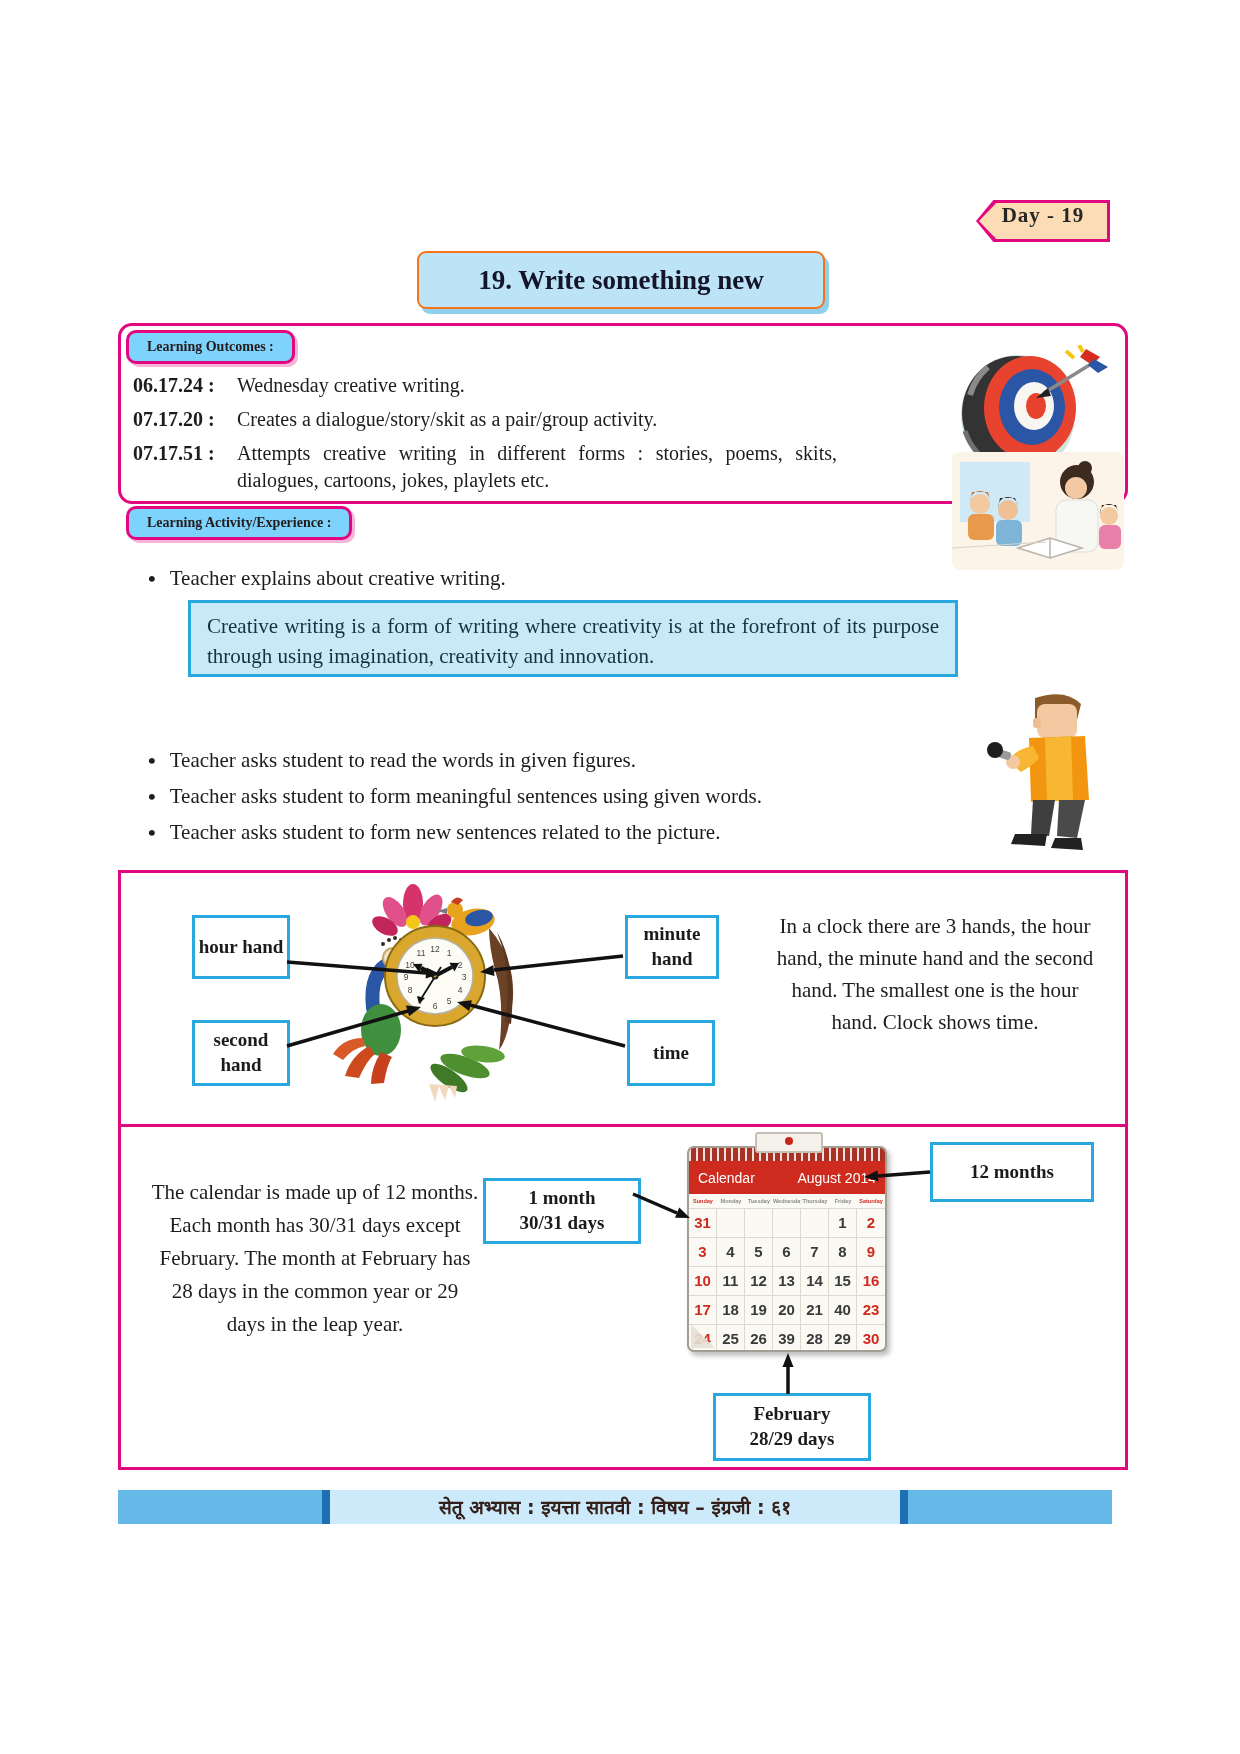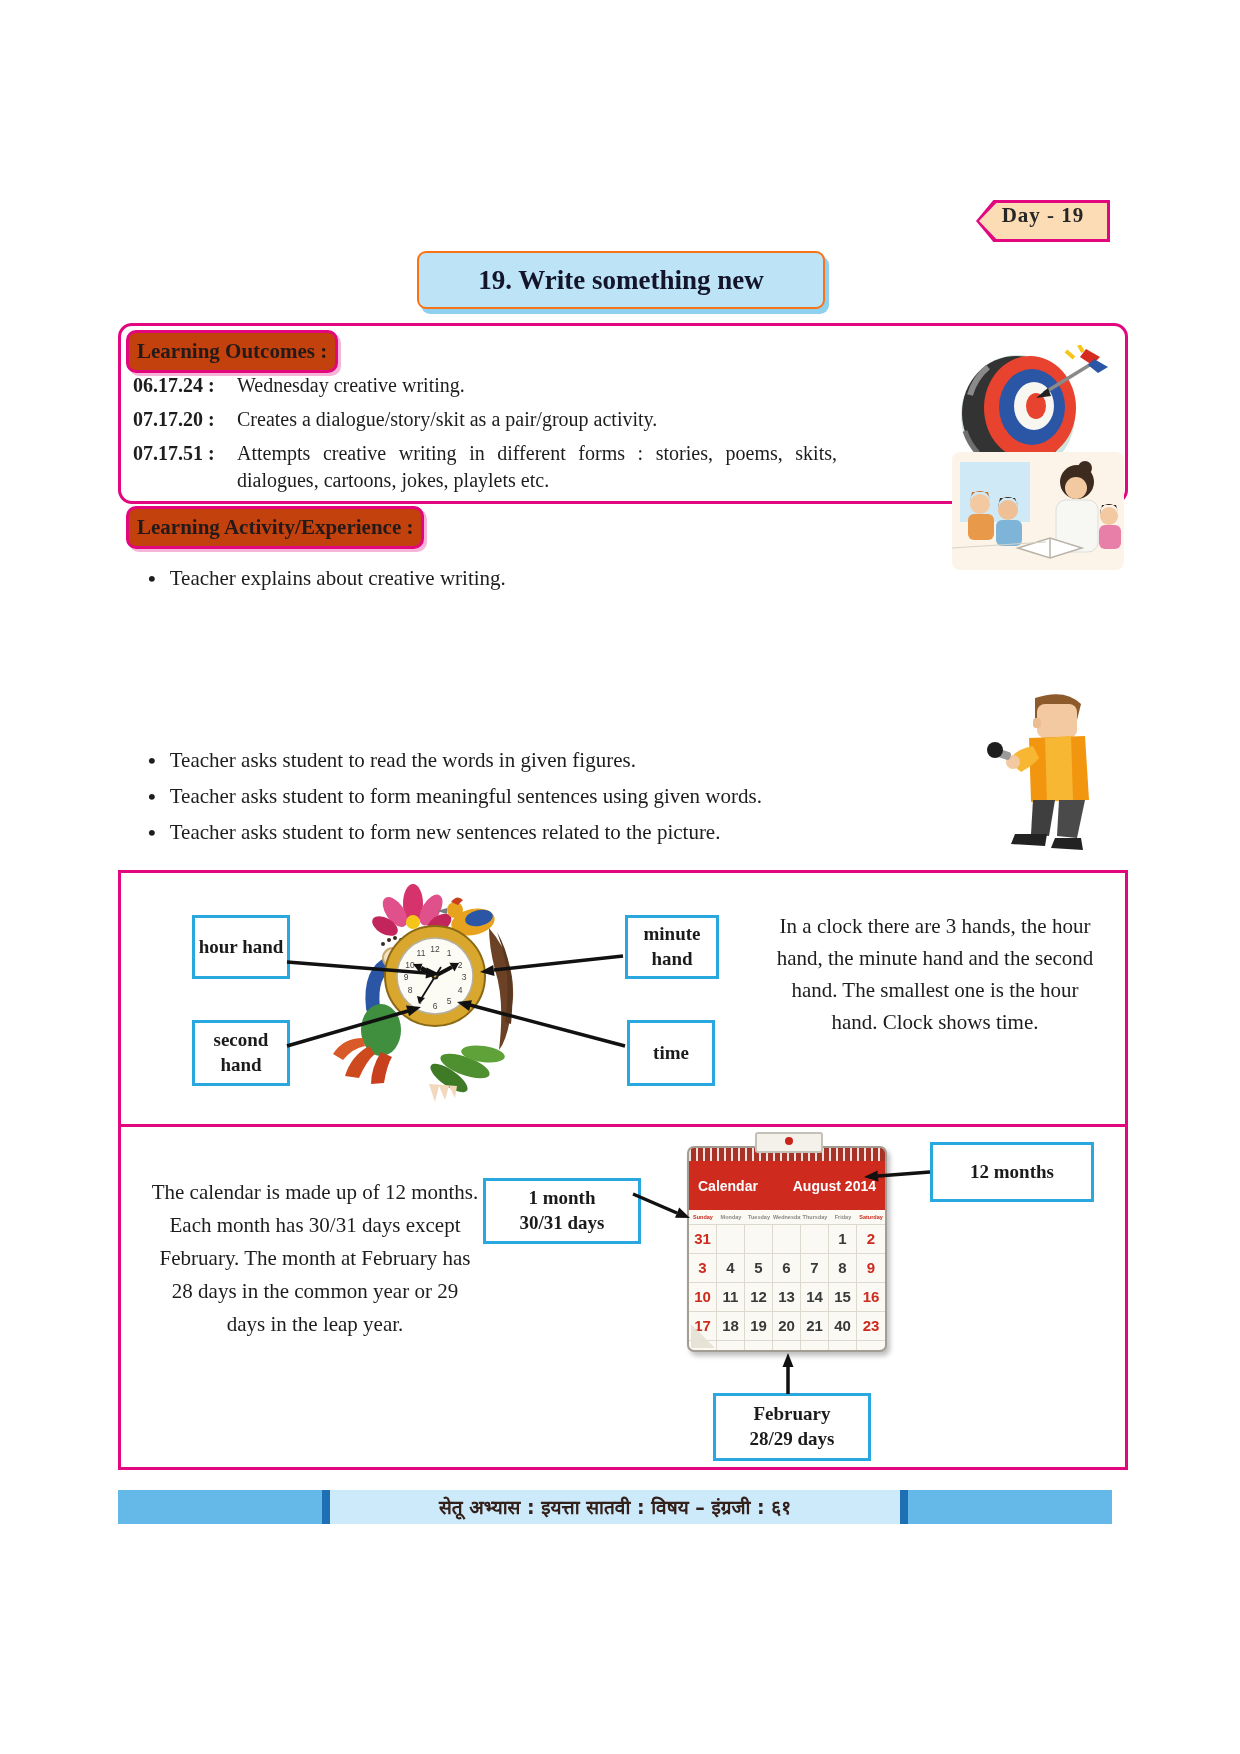--- a/index.html
+++ b/index.html
@@ -17,22 +17,22 @@
 
   
   .title-box{position:absolute;left:417px;top:251px;width:404px;height:54px;
       background:#BCE4F6;border:2px solid #f97316;border-radius:9px;
       box-shadow:4px 5px 0 #8FD0EE;display:flex;align-items:center;justify-content:center;}
   .title-box span{font-weight:bold;font-size:27px;color:#14142b;}
 
   
   .mbox{position:absolute;border:3px solid #E2077E;background:#ffffff;}
   .round{border-radius:14px;}
-  .chip{position:absolute;background:#c2410c;border:3px solid #E2077E;border-radius:10px;
-        padding:6px 8px;font-weight:bold;font-size:21px;color:#241a1a;white-space:nowrap;
+  .chip{position:absolute;background:#7dd3fc;border:3px solid #E2077E;border-radius:10px;
+        padding:6px 18px;font-weight:bold;font-size:14px;color:#241a1a;white-space:nowrap;
         box-shadow:3px 3px 0 rgba(226,7,126,.30);}
   .bullet-row{position:absolute;display:flex;gap:14px;font-size:21px;color:#1d1d1d;}
   .bullet-dot{font-weight:bold;font-size:22px;line-height:26px;}
   .label-box{position:absolute;background:#ffffff;border:3px solid #29A8DF;
         display:flex;flex-direction:column;align-items:center;justify-content:center;
         font-weight:bold;font-size:19px;line-height:1.3;text-align:center;color:#1b1b1b;}
 
   
   .lo-items{position:absolute;left:133px;top:372px;width:730px;}
   .lo-row{display:flex;margin-bottom:7px;font-size:20px;line-height:27px;}
@@ -53,21 +53,21 @@
   .cal-hanger{position:absolute;left:68px;top:0;width:64px;height:17px;background:#F3F1EA;
       border:2px solid #C4C0B6;border-radius:3px;}
   .cal-hanger .dot{position:absolute;left:50%;top:3px;width:8px;height:8px;margin-left:-4px;
       border-radius:50%;background:#C8241A;}
   .cal-body{position:absolute;left:0;top:14px;width:200px;height:206px;background:#FAF9F4;
       border:2px solid #A39E94;border-radius:7px;box-shadow:3px 4px 5px rgba(0,0,0,.25);
       overflow:hidden;box-sizing:border-box;}
   .cal-coil{height:13px;background:#A93226;
       background-image:repeating-linear-gradient(90deg,rgba(255,255,255,.85) 0 2px,rgba(255,255,255,0) 2px 7px);}
   .cal-header{height:33px;background:#CE2A1E;display:flex;align-items:center;
-      justify-content:space-between;padding:8px 9px;color:#ffffff;font-weight:bold;font-size:14px;}
+      justify-content:space-between;padding:0 9px;color:#ffffff;font-weight:normal;font-size:14px;}
   .cal-week{display:grid;grid-template-columns:repeat(7,1fr);height:14px;border-bottom:1px solid #DDD9CF;}
   .cal-week span{font-size:5.5px;font-weight:bold;color:#8A8A85;text-align:center;line-height:14px;
       white-space:nowrap;overflow:hidden;}
   .cal-week span.accent{color:#CE2A1E;}
   .cal-grid{display:grid;grid-template-columns:repeat(7,1fr);}
   .cal-grid span{height:28px;line-height:28px;text-align:center;font-size:15px;font-weight:bold;
       color:#3A3A3A;border-right:1px solid #DDD9CF;border-bottom:1px solid #DDD9CF;}
   .cal-grid span:nth-child(7n){border-right:none;}
   .cal-grid span.accent{color:#CE2A1E;}
   .cal-curl{position:absolute;left:2px;bottom:2px;width:0;height:0;
@@ -138,20 +138,23 @@
     <line x1="118" y1="6" x2="126" y2="13" stroke="#F5C518" stroke-width="4"></line>
     <line x1="131" y1="0" x2="135" y2="7" stroke="#F5C518" stroke-width="4"></line>
   </svg>
 
   <div class="chip" style="left:126px;top:506px;">
     <span>Learning Activity/Experience :</span>
   </div>
   <div class="bullet-row" style="left:148px;top:566px;width:760px;">
     <span class="bullet-dot">•</span>
     <span>Teacher explains about creative writing.</span>
+  </div>
+  <div class="note-box">
+    <span>Creative writing is a form of writing where creativity is at the forefront of its purpose through using imagination, creativity and innovation.</span>
   </div>
 
   <svg class="abs" style="left:952px;top:452px;" width="172" height="118" viewBox="0 0 172 118">
     <rect x="0" y="0" width="172" height="118" rx="8" fill="#FCF4E8"></rect>
     <rect x="8" y="10" width="70" height="60" fill="#CFE9F6"></rect>
     <circle cx="28" cy="52" r="10" fill="#F2C9A0"></circle>
     <path d="M18,50 a10,10 0 0 1 20,-2 l-2,-8 -16,0 z" fill="#C9702E"></path>
     <rect x="16" y="62" width="26" height="26" rx="6" fill="#E89A4A"></rect>
     <circle cx="56" cy="58" r="10" fill="#EFC096"></circle>
     <path d="M46,56 a10,10 0 0 1 20,-2 l-3,-8 -15,0 z" fill="#3A2A1E"></path>

